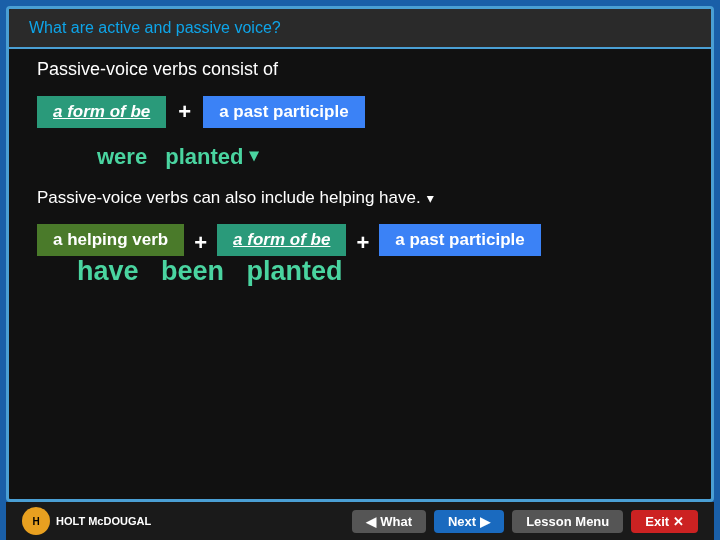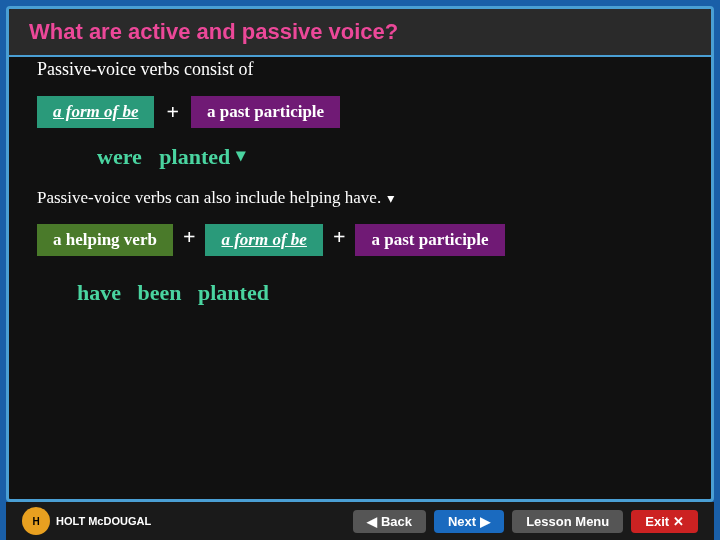--- a/index.html
+++ b/index.html
@@ -25,29 +25,28 @@
     }
 
     .title-bar {
       background: #2a2a2a;
       border-bottom: 2px solid #4a9fd4;
       padding: 10px 20px;
       border-radius: 2px 2px 0 0;
     }
 
     .title-bar h1 {
-      color: #ec4899;
-      font-size: 22px;
-      font-weight: bold;
+      color: #0ea5e9;
+      font-size: 16px;
+      font-weight: normal;
     }
 
     .content {
-      padding: 2px 28px;
-      color: #fff;
-      font-family: Liberation Serif, serif;
+      padding: 10px 28px;
+      color: #fff;
     }
 
     .section-text {
       font-size: 18px;
       margin-bottom: 16px;
       color: #fff;
     }
 
     .formula-row {
       display: flex;
@@ -64,21 +63,21 @@
     }
 
     .pill-teal {
       background: #2a9a7a;
       color: #fff;
       text-decoration: underline;
       font-style: italic;
     }
 
     .pill-olive {
-      background: #701a75;
+      background: #3b82f6;
       color: #fff;
     }
 
     .pill-green {
       background: #4a7a2a;
       color: #fff;
     }
 
     .plus-sign {
       color: #fff;
@@ -105,27 +104,27 @@
       font-size: 17px;
       color: #fff;
       margin-bottom: 16px;
       display: flex;
       align-items: center;
       gap: 6px;
     }
 
     .formula-row2 {
       display: flex;
-      align-items: flex-start;
+      align-items: flex-end;
       gap: 10px;
-      margin-bottom: 24px;
+      margin-bottom: 0;
     }
 
     .example-line2 {
-      font-size: 22px;
+      font-size: 27px;
       font-weight: bold;
       color: #4ad4a0;
       margin-left: 40px;
     }
 
     .bottom-nav {
       position: absolute;
       bottom: 0;
       left: 6px;
       right: 6px;
@@ -252,21 +251,21 @@
   <div class="holt-logo">
     <div class="holt-logo-icon">H</div>
     <div>
       <div class="holt-logo-text">HOLT McDOUGAL</div>
     </div>
   </div>
 
   <div class="nav-buttons">
     <button class="nav-btn btn-gray">
       <span>◀</span>
-      <span>Back</span>
+      <span>What</span>
     </button>
     <button class="nav-btn btn-blue">
       <span>Next</span>
       <span>▶</span>
     </button>
     <button class="nav-btn btn-gray">
       <span>Lesson Menu</span>
     </button>
     <button class="nav-btn btn-red">
       <span>Exit</span>

